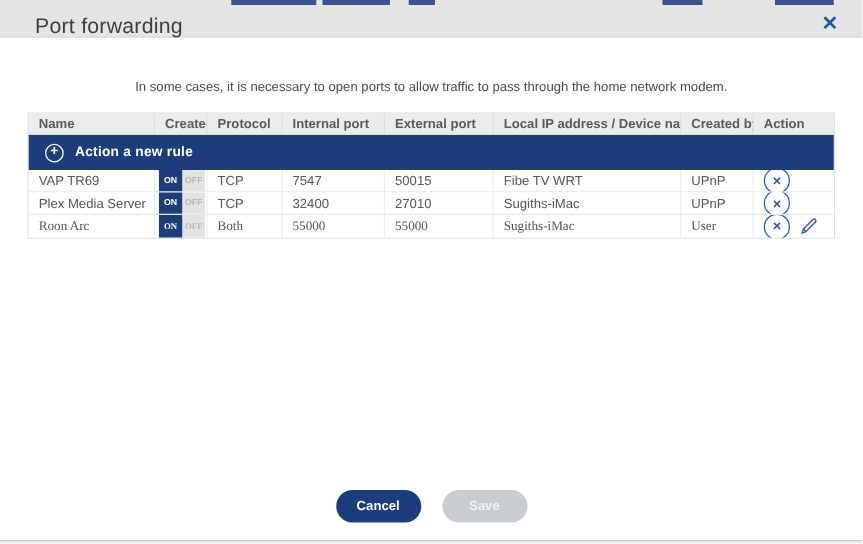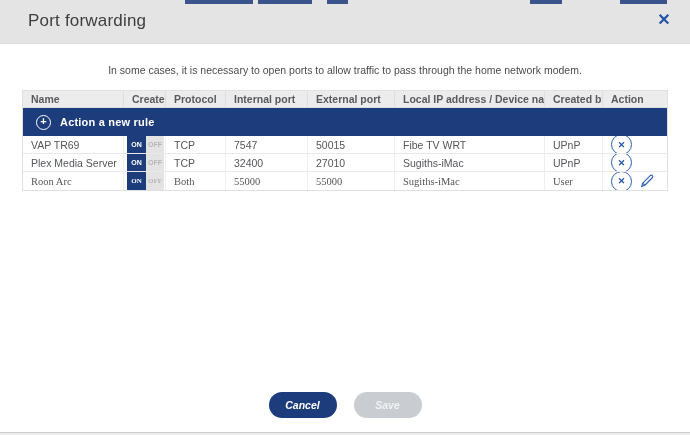--- a/index.html
+++ b/index.html
@@ -8,21 +8,21 @@
     position: relative;
     width: 690px; height: 435px;
     background: #ffffff;
     font-family: "Liberation Sans", sans-serif;
     overflow: hidden;
     color: #55565a;
   }
 
   
   .top-strip {
-    position: absolute; left: 0; top: 0; right: 0; height: 44px;
+    position: absolute; left: 0; top: 0; right: 0; height: 30px;
     background: #e4e4e4;
     border-bottom: 1px solid #d9d9d9;
   }
   .remnant {
     position: absolute; top: 0; height: 4px;
     background: #1d3c7c; opacity: .85;
   }
   .r1 { left: 185px; width: 68px; }
   .r2 { left: 258px; width: 54px; }
   .r3 { left: 327px; width: 21px; }
@@ -123,21 +123,21 @@
   
   .footer {
     position: absolute; left: 0; right: 0; top: 392px;
     display: flex; justify-content: center; gap: 17px;
   }
   .btn {
     min-width: 68px; height: 26px; border-radius: 13px;
     border: none; font-family: "Liberation Sans", sans-serif;
     font-size: 10.5px; font-weight: bold;
     display: flex; align-items: center; justify-content: center;
-    padding: 0 14px; cursor: pointer; font-style: italic;
+    padding: 0 14px; cursor: pointer;
   }
   .btn-cancel { background: #1d3c7c; color: #ffffff; }
   .btn-save { background: #c9ccd1; color: #f0f1f3; cursor: default; }
 
   .bottom-edge {
     position: absolute; left: 0; right: 0; bottom: 0; height: 3px;
     background: #ececec; border-top: 1px solid #cccccc;
   }
 </style>
 </head>

